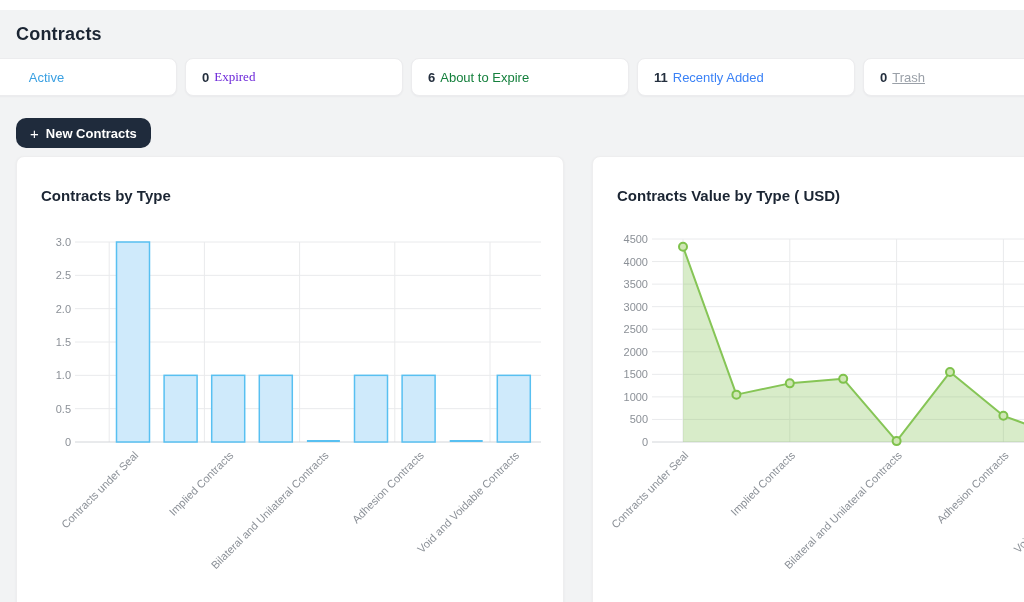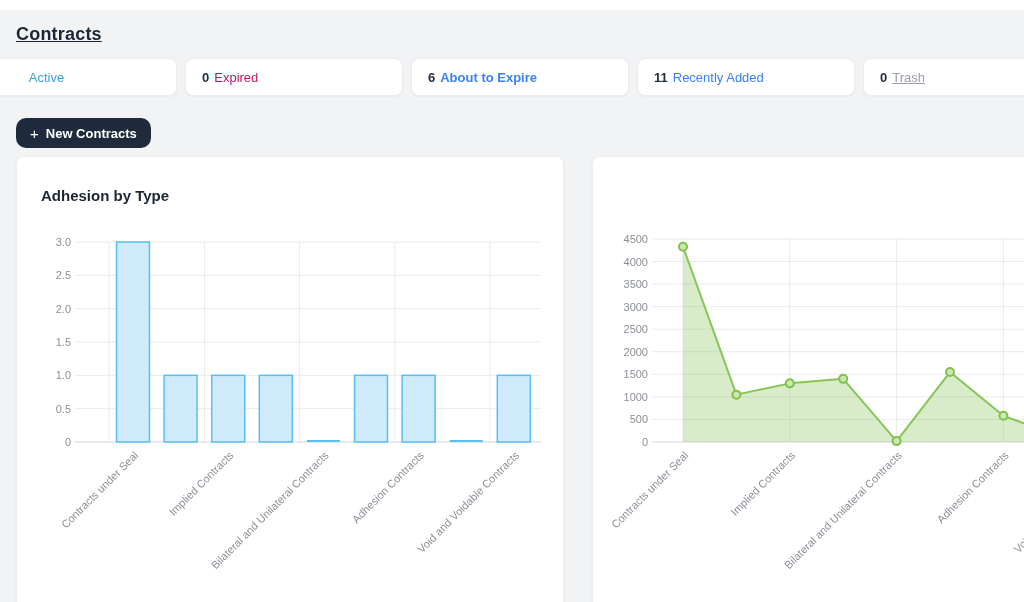--- a/index.html
+++ b/index.html
@@ -8,21 +8,20 @@
     overflow: hidden;
     background: #f2f3f4;
     font-family: "Liberation Sans", sans-serif;
     -webkit-font-smoothing: antialiased;
   }
   .top-strip { height: 10px; background: #ffffff; }
   .page-title {
     margin: 14px 0 13px 16px;
     font-size: 18px; font-weight: 700; color: #1b2533;
     letter-spacing: .2px;
-    text-decoration: underline;
   }
   .summary-row {
     display: flex; gap: 8px; margin-left: 16px;
     flex-wrap: nowrap;
     justify-content: center;
   }
   .summary-card {
     box-sizing: border-box;
     width: 218px; height: 38px; flex: 0 0 auto;
     background: #ffffff; border: 1px solid #ececee; border-radius: 8px;
@@ -65,46 +64,46 @@
 
 <h1 class="page-title">Contracts</h1>
 
 <div class="summary-row">
   <div class="summary-card">
     <span class="num">11</span>
     <span class="lbl" style="color: rgb(58, 160, 226); margin-left: 34px;">Active</span>
   </div>
   <div class="summary-card">
     <span class="num">0</span>
-    <span class="lbl" style="color: #be185d;">Expired</span>
+    <span class="lbl" style="color: #6d28d9; font-family: Liberation Serif, serif;">Expired</span>
   </div>
   <div class="summary-card">
     <span class="num">6</span>
-    <span class="lbl" style="color: #3b82f6; font-weight: bold;">About to Expire</span>
+    <span class="lbl" style="color: #15803d;">About to Expire</span>
   </div>
   <div class="summary-card">
     <span class="num">11</span>
     <span class="lbl" style="color: #3b82f6;">Recently Added</span>
   </div>
   <div class="summary-card">
     <span class="num">0</span>
     <span class="lbl" style="color: rgb(154, 160, 168); text-decoration: underline;">Trash</span>
   </div>
 </div>
 
 <div class="btn-row">
   <button class="new-contract-btn">
     <span class="plus">+</span>
     <span>New Contracts</span>
   </button>
 </div>
 
 <div class="charts-row">
   <div class="chart-card">
-    <h2 class="chart-title">Adhesion by Type</h2>
+    <h2 class="chart-title">Contracts by Type</h2>
     <svg class="chart-svg" id="chart-bar" width="548" height="470">
         <line x1="92.2" y1="85" x2="92.2" y2="285" stroke="#e9eaec" stroke-width="1"></line>
         <line x1="187.39999999999998" y1="85" x2="187.39999999999998" y2="285" stroke="#e9eaec" stroke-width="1"></line>
         <line x1="282.59999999999997" y1="85" x2="282.59999999999997" y2="285" stroke="#e9eaec" stroke-width="1"></line>
         <line x1="377.8" y1="85" x2="377.8" y2="285" stroke="#e9eaec" stroke-width="1"></line>
         <line x1="473" y1="85" x2="473" y2="285" stroke="#e9eaec" stroke-width="1"></line>
         <line x1="58" y1="85" x2="524" y2="85" stroke="#e9eaec" stroke-width="1"></line>
         <text x="54" y="89" text-anchor="end">3.0</text>
         <line x1="58" y1="118.33333333333334" x2="524" y2="118.33333333333334" stroke="#e9eaec" stroke-width="1"></line>
         <text x="54" y="122.33333333333334" text-anchor="end">2.5</text>
@@ -128,20 +127,21 @@
         <rect x="432.7" y="283" width="33" height="2" fill="#58c0f1"></rect>
         <rect x="480.3" y="218.33333333333334" width="33" height="66.66666666666666" fill="#cfeafb" stroke="#58c0f1" stroke-width="1.5"></rect>
         <text x="122" y="299" text-anchor="end" transform="rotate(-45 122 299)">Contracts under Seal</text>
         <text x="217.2" y="299" text-anchor="end" transform="rotate(-45 217.2 299)">Implied Contracts</text>
         <text x="312.4" y="299" text-anchor="end" transform="rotate(-45 312.4 299)">Bilateral and Unilateral Contracts</text>
         <text x="407.6" y="299" text-anchor="end" transform="rotate(-45 407.6 299)">Adhesion Contracts</text>
         <text x="502.8" y="299" text-anchor="end" transform="rotate(-45 502.8 299)">Void and Voidable Contracts</text>
       </svg>
   </div>
   <div class="chart-card">
+    <h2 class="chart-title">Contracts Value by Type ( USD)</h2>
     <svg class="chart-svg" id="chart-area" width="548" height="470">
         <line x1="90" y1="82" x2="90" y2="285" stroke="#e9eaec" stroke-width="1"></line>
         <line x1="196.8" y1="82" x2="196.8" y2="285" stroke="#e9eaec" stroke-width="1"></line>
         <line x1="303.6" y1="82" x2="303.6" y2="285" stroke="#e9eaec" stroke-width="1"></line>
         <line x1="410.4" y1="82" x2="410.4" y2="285" stroke="#e9eaec" stroke-width="1"></line>
         <line x1="517.2" y1="82" x2="517.2" y2="285" stroke="#e9eaec" stroke-width="1"></line>
         <line x1="59" y1="82" x2="548" y2="82" stroke="#e9eaec" stroke-width="1"></line>
         <text x="55" y="86" text-anchor="end">4500</text>
         <line x1="59" y1="104.55555555555556" x2="548" y2="104.55555555555556" stroke="#e9eaec" stroke-width="1"></line>
         <text x="55" y="108.55555555555556" text-anchor="end">4000</text>

